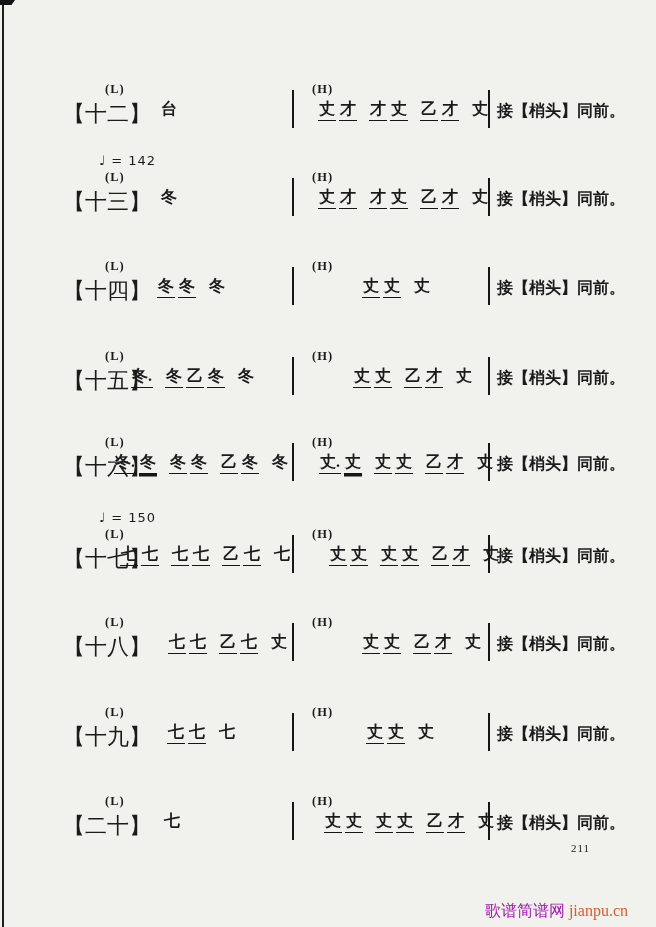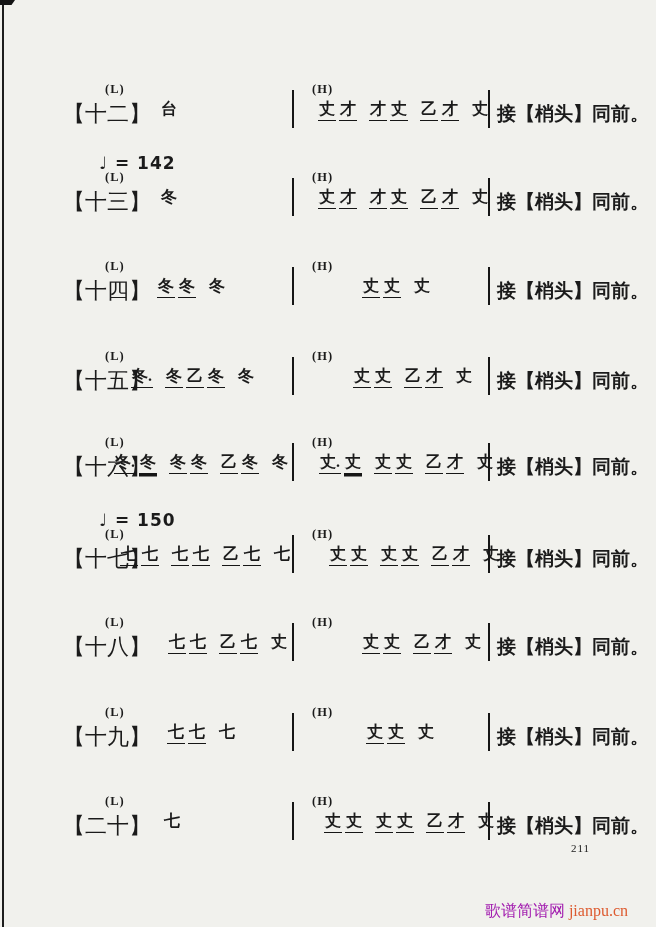--- a/index.html
+++ b/index.html
@@ -6,34 +6,34 @@
   .page{position:relative;width:656px;height:927px;background:#f1f1ed;
         font-family:"Liberation Serif","DejaVu Serif",serif;color:#1b1b1b;overflow:hidden;}
   .left-rule{position:absolute;left:2px;top:0;width:2px;height:100%;background:#1d1d1d;}
   .corner-mark{position:absolute;left:0;top:0;width:15px;height:5px;background:#141414;
         transform:skewX(-35deg);transform-origin:top left;}
   .row{position:absolute;left:0;width:656px;height:60px;}
   .num{position:absolute;left:63px;top:-1px;font-size:22px;font-weight:normal;white-space:nowrap;}
   .lbl{position:absolute;top:-18px;font-size:12.5px;font-weight:bold;letter-spacing:1px;}
   .l-lbl{left:105px;}
   .h-lbl{left:312px;}
-  .tempo{position:absolute;left:99px;top:-35px;font-size:17px;font-weight:bold;letter-spacing:1px;
+  .tempo{position:absolute;left:99px;top:-35px;font-size:13px;font-weight:normal;letter-spacing:1px;
         font-family:"DejaVu Sans","Liberation Serif",serif;white-space:nowrap;}
   .notes{position:absolute;top:0;white-space:nowrap;}
   .beat{display:inline-block;margin-right:12px;}
   .beat:last-child{margin-right:0;}
   .unit{display:inline-block;font-size:16px;font-weight:bold;line-height:1.15;
         padding:0 1px 2px 1px;margin-right:3px;}
   .unit:last-child{margin-right:0;}
   .unit.u1{border-bottom:1.5px solid #161616;}
   .unit.u2{border-bottom:1.5px solid #161616;box-shadow:0 2.5px 0 #161616;}
   .bar{position:absolute;width:2px;height:38px;background:#161616;top:-10px;}
   .bar1{left:292px;}
   .bar2{left:488px;}
-  .tail{position:absolute;left:497px;top:1px;font-size:19px;font-weight:bold;white-space:nowrap;}
+  .tail{position:absolute;left:497px;top:1px;font-size:16px;font-weight:bold;white-space:nowrap;}
   .page-number{position:absolute;left:571px;top:842px;font-size:11px;letter-spacing:1px;}
   .watermark{position:absolute;right:28px;top:901px;font-size:16px;white-space:nowrap;}
   .wm-name{color:#a21caf;}
   .wm-url{color:#dd5a2f;}
 </style>
 </head>
 <body>
 
 <div class="page">
   <div class="left-rule"></div>

